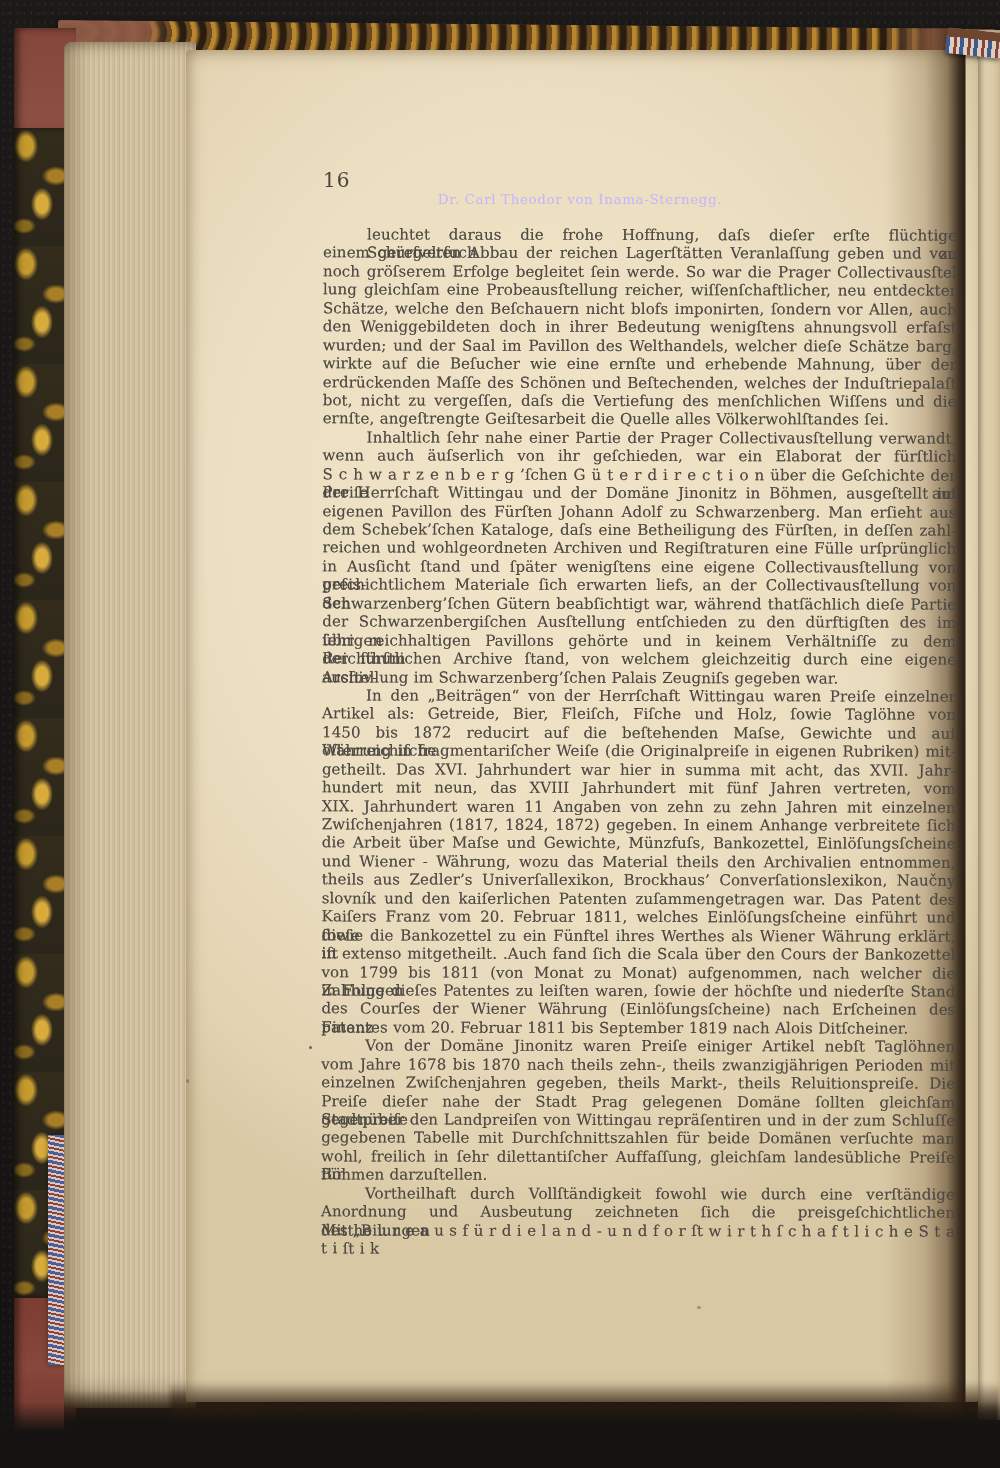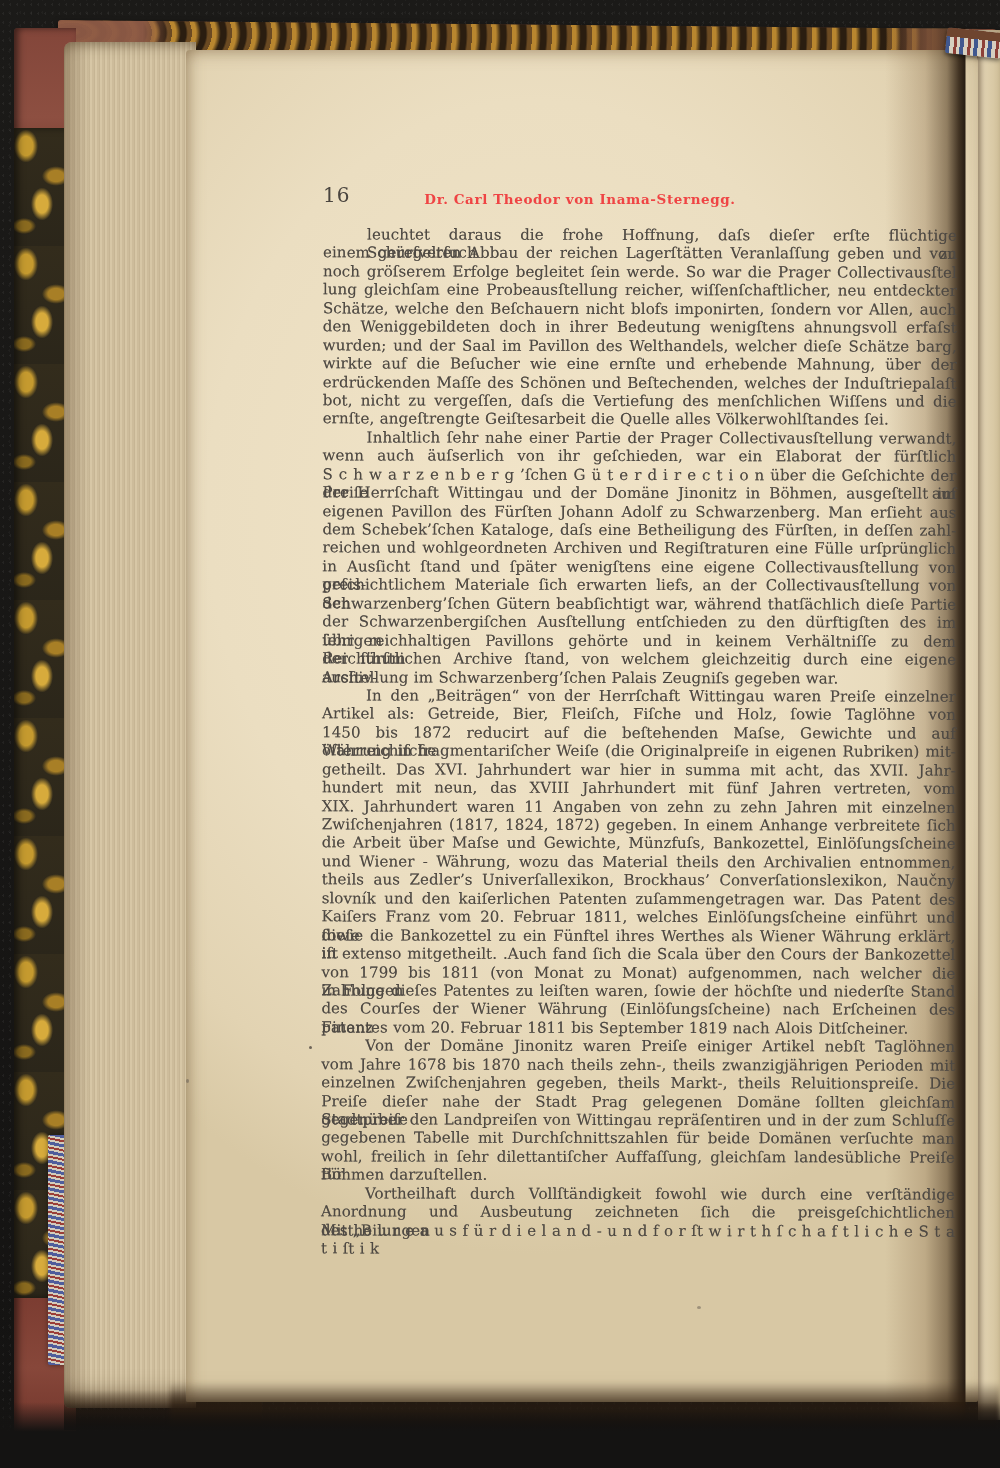--- a/index.html
+++ b/index.html
@@ -116,26 +116,26 @@
   }
   .bottom-book-shadow{
     position:absolute;left:170px;bottom:38px;width:830px;height:48px;
     background:linear-gradient(180deg, rgba(58,40,24,0), rgba(46,31,18,.85) 60%, rgba(20,13,8,.95));
     filter:blur(2px);
   }
 
   
   .content{position:absolute;left:0;top:0;width:1000px;height:1468px;color:#4d4842;}
   .page-number{
-    position:absolute;left:323px;top:183px;font-size:20px;color:#4a453f;
+    position:absolute;left:323px;top:168px;font-size:20px;color:#4a453f;
     letter-spacing:1px;
   }
   .running-title{
     position:absolute;left:380px;top:191px;width:400px;text-align:center;
-    font-size:13.5px;color:#ef4444;letter-spacing:.6px;font-weight:bold;
+    font-size:13.5px;color:#c4b5fd;letter-spacing:.6px;
   }
   .textblock{
     position:absolute;left:322px;top:226px;width:634px;
     font-size:15px;color:#4e4943;
     text-shadow:0 0 .6px rgba(78,73,67,.55);
     transform:rotate(.12deg);
   }
   .para{margin:0;}
   .line{
     height:18.45px;line-height:18.45px;white-space:normal;

